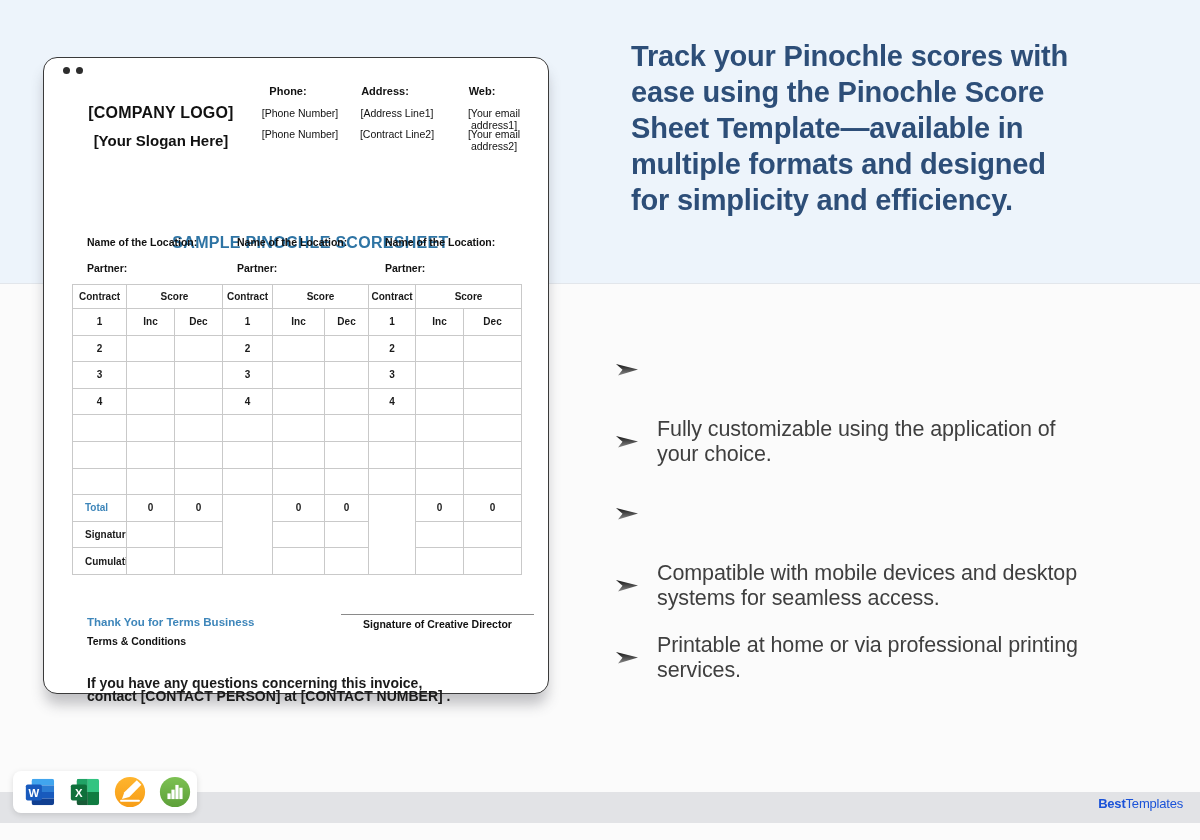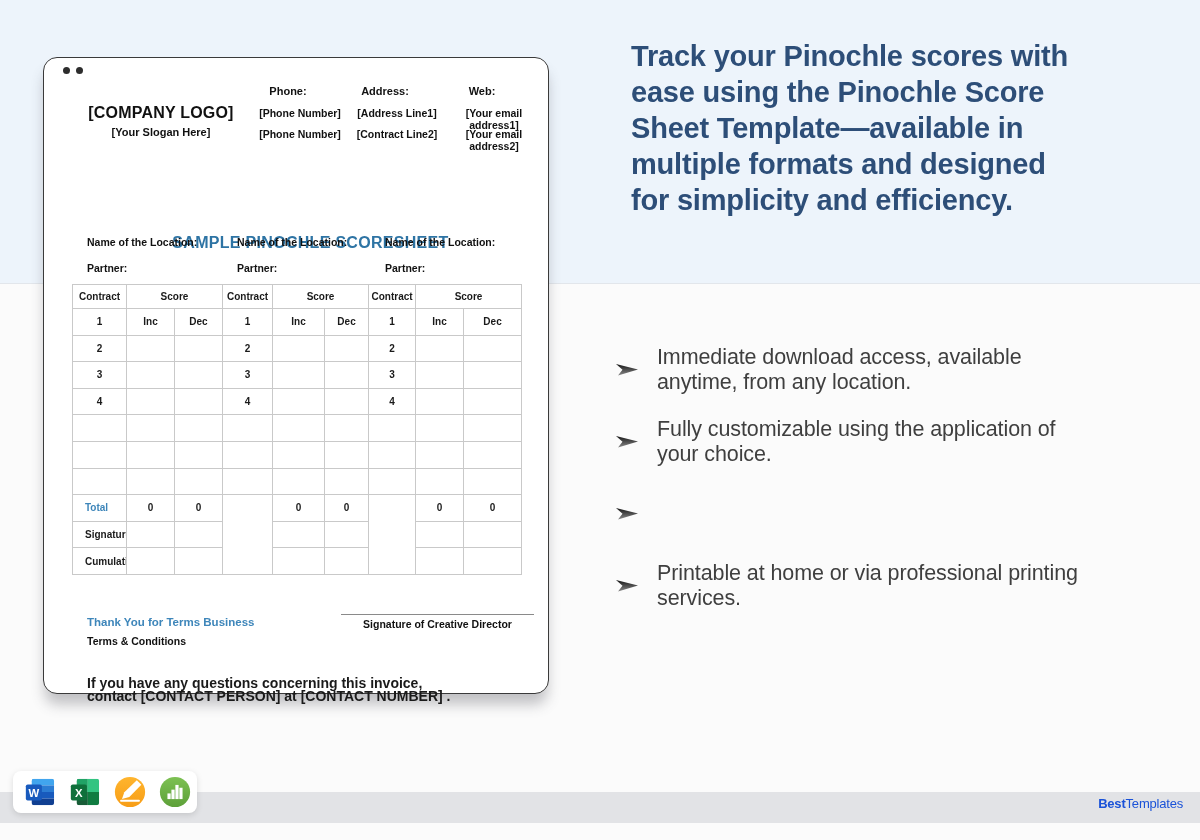--- a/index.html
+++ b/index.html
@@ -13,26 +13,26 @@
 
   
   .doc-card{position:absolute;left:43px;top:57px;width:504px;height:635px;
     background:#fff;border:1.5px solid #3a3a3a;border-radius:14px;
     box-shadow:0 12px 14px -2px rgba(70,70,80,.33);}
   .dots{position:absolute;left:19px;top:9px;display:flex;gap:6px;}
   .dot{width:7px;height:7px;border-radius:50%;background:#2d2d2d;}
 
   .logo-block{position:absolute;left:22px;top:46px;width:190px;text-align:center;color:#111;}
   .logo{font-size:16px;font-weight:700;letter-spacing:.2px;}
-  .slogan{font-size:11px;font-weight:700;margin-top:4px;}
+  .slogan{font-size:15px;font-weight:700;margin-top:10px;}
 
   .contact-col{position:absolute;top:27px;width:110px;text-align:center;color:#111;}
   .cc-0{left:189px;} .cc-1{left:286px;} .cc-2{left:383px;}
   .cc-label{font-size:11px;font-weight:700;height:22px;}
-  .cc-line{font-size:10.5px;font-weight:700;height:21px;margin-left:24px;}
+  .cc-line{font-size:10.5px;font-weight:400;height:21px;margin-left:24px;}
 
   .doc-title{position:absolute;left:42px;top:176px;width:449px;text-align:center;
     font-size:16px;font-weight:700;color:#2e74a4;letter-spacing:.3px;}
 
   .loc-label,.partner-label{position:absolute;font-size:10.5px;font-weight:700;color:#111;}
   .loc-label{top:178px;} .partner-label{top:204px;}
   .pos-a{left:43px;} .pos-b{left:193px;} .pos-c{left:341px;}
 
   .score-table{position:absolute;left:28px;top:226px;}
   table{border-collapse:collapse;table-layout:fixed;width:449px;}
@@ -259,34 +259,39 @@
   <li class="bullet">
     <svg class="bullet-glyph" width="24" height="17" viewBox="0 0 24 17">
       <defs>
           <linearGradient id="ag1" x1="0" y1="0" x2="0" y2="1">
         <stop offset="0" stop-color="#141414"></stop>
             <stop offset="1" stop-color="#8a8a8a"></stop>
           </linearGradient>
         </defs>
       <polygon points="1,3 23,8.5 3,14.5 7.5,8.7" fill="url(#ag1)"></polygon>
     </svg>
-    <span class="bullet-text">Immediate download access, available
-anytime, from any location.</span>
   </li>
   <li class="bullet">
     <svg class="bullet-glyph" width="24" height="17" viewBox="0 0 24 17">
       <polygon points="1,3 23,8.5 3,14.5 7.5,8.7" fill="url(#ag1)"></polygon>
     </svg>
     <span class="bullet-text">Fully customizable using the application of
 your choice.</span>
   </li>
   <li class="bullet">
     <svg class="bullet-glyph" width="24" height="17" viewBox="0 0 24 17">
       <polygon points="1,3 23,8.5 3,14.5 7.5,8.7" fill="url(#ag1)"></polygon>
     </svg>
+  </li>
+  <li class="bullet">
+    <svg class="bullet-glyph" width="24" height="17" viewBox="0 0 24 17">
+      <polygon points="1,3 23,8.5 3,14.5 7.5,8.7" fill="url(#ag1)"></polygon>
+    </svg>
+    <span class="bullet-text">Compatible with mobile devices and desktop
+systems for seamless access.</span>
   </li>
   <li class="bullet">
     <svg class="bullet-glyph" width="24" height="17" viewBox="0 0 24 17">
       <polygon points="1,3 23,8.5 3,14.5 7.5,8.7" fill="url(#ag1)"></polygon>
     </svg>
     <span class="bullet-text">Printable at home or via professional printing
 services.</span>
   </li>
 </ul>
 

